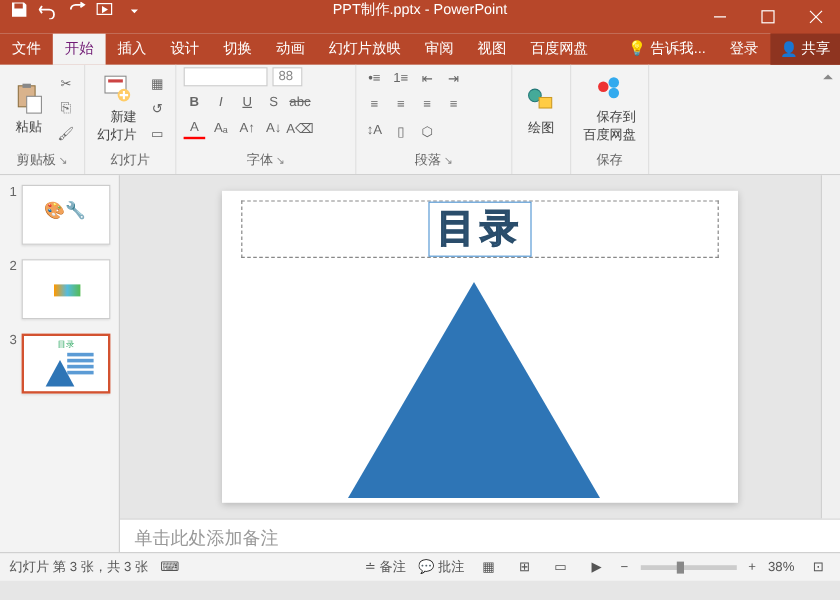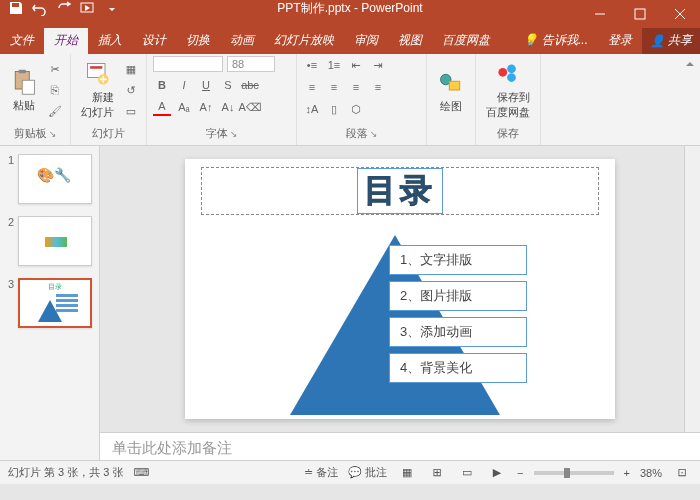--- a/index.html
+++ b/index.html
@@ -5,21 +5,21 @@
 * { margin: 0; padding: 0; box-sizing: border-box; font-family: "Microsoft YaHei", sans-serif; }
 body { width: 700px; height: 500px; background: #e6e6e6; overflow: hidden; font-size: 12px; }
 
 .titlebar { height: 28px; background: #b7472a; display: flex; align-items: flex-start; color: #fff; position: relative; }
 .qat { display: flex; gap: 8px; padding-left: 8px; }
 .qat-icon { width: 16px; height: 16px; display: flex; align-items: center; justify-content: center; cursor: pointer; }
 .title-text { position: absolute; left: 50%; transform: translateX(-50%); font-size: 12px; }
 .win-controls { position: absolute; right: 0; display: flex; }
 .win-btn { width: 40px; height: 28px; display: flex; align-items: center; justify-content: center; cursor: pointer; }
 
-.tabs { height: 26px; background: #b7472a; display: flex; align-items: flex-end; color: #fff; font-size: 12px; font-style: italic; }
+.tabs { height: 26px; background: #b7472a; display: flex; align-items: flex-end; color: #fff; font-size: 12px; }
 .tab { padding: 5px 10px; cursor: pointer; }
 .tab.active { background: #f3f3f3; color: #701a75; }
 .tabs-right { margin-left: auto; display: flex; padding-right: 0; }
 .share-btn { background: #8e3420; padding: 4px 8px; display: flex; align-items: center; gap: 3px; }
 
 .ribbon { height: 92px; background: #f3f3f3; border-bottom: 1px solid #d0d0d0; display: flex; }
 .rgroup { border-right: 1px solid #e0e0e0; padding: 2px 6px; display: flex; flex-direction: column; }
 .rgroup-body { flex: 1; display: flex; align-items: center; gap: 4px; }
 .rgroup-label { text-align: center; font-size: 11px; color: #666; padding: 2px 0; display: flex; justify-content: center; align-items: center; gap: 2px; }
 .big-btn { display: flex; flex-direction: column; align-items: center; gap: 2px; padding: 2px 4px; cursor: pointer; font-size: 11px; color: #444; }
@@ -175,21 +175,21 @@
     </div>
     <div class="rgroup-label">
         <span>幻灯片</span>
       </div>
   </div>
 
   <div class="rgroup" style="width:150px">
     <div class="rgroup-body" style="flex-direction:column;align-items:flex-start;gap:4px">
       <div class="font-row">
         <div class="font-box" style="width:70px">&nbsp;</div>
-        <div class="font-box" style="width:48px">88</div>
+        <div class="font-box" style="width:25px">88</div>
       </div>
       <div class="font-row">
         <span class="mini-btn">
             <b>B</b>
           </span>
         <span class="mini-btn">
             <i>I</i>
           </span>
         <span class="mini-btn">
             <u>U</u>
@@ -308,26 +308,20 @@
 
   <div class="editor">
     <div class="slide-area">
       <div class="slide">
         <div class="toc-title-box">
           <div class="toc-title-inner">
             <span class="toc-title-text">目录</span>
           </div>
         </div>
         <div class="triangle"></div>
-        <div class="toc-items">
-          <div class="toc-item">1、文字排版</div>
-          <div class="toc-item">2、图片排版</div>
-          <div class="toc-item">3、添加动画</div>
-          <div class="toc-item">4、背景美化</div>
-        </div>
       </div>
       <div class="scrollbar-v" style="position:absolute;right:0;top:0;bottom:0"></div>
     </div>
     <div class="notes">单击此处添加备注</div>
   </div>
 </div>
 
 <div class="statusbar">
   <span>幻灯片 第 3 张，共 3 张</span>
   <span>⌨</span>

